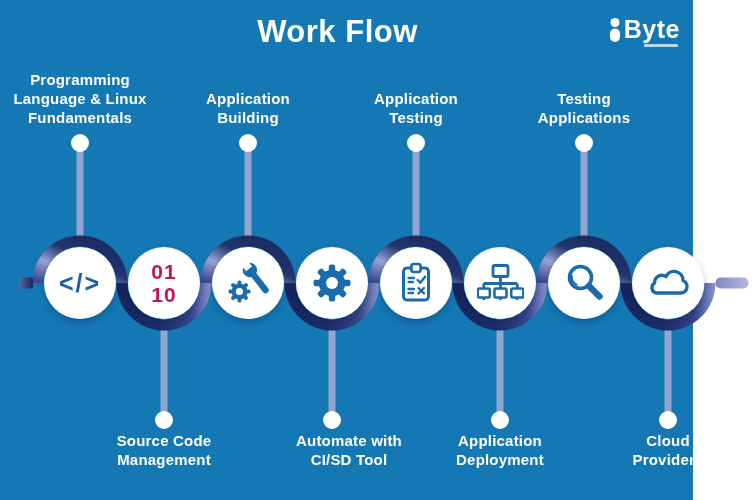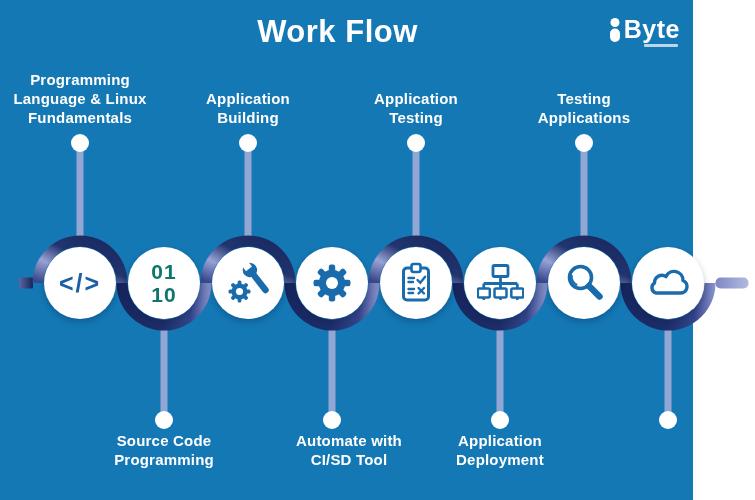--- a/index.html
+++ b/index.html
@@ -15,21 +15,21 @@
   .logo-tag{width:34px;height:3px;background:#fff;opacity:.7;margin-top:2px;margin-right:2px;border-radius:1px;}
 
   
   #ribbon{position:absolute;inset:0;z-index:1;}
 
   
   .circle{position:absolute;top:247px;width:72px;height:72px;border-radius:50%;background:#fff;
           display:flex;align-items:center;justify-content:center;z-index:2;
           box-shadow:0 3px 6px rgba(8,25,70,.28);}
   .code-glyph{color:#1b5fa6;font-size:25px;font-weight:700;letter-spacing:2px;}
-  .binary-glyph{color:#0f766e;font-size:21px;font-weight:700;letter-spacing:1px;
+  .binary-glyph{color:#be185d;font-size:21px;font-weight:700;letter-spacing:1px;
                 line-height:1.1;white-space:pre-line;text-align:center;}
 
   
   .step-label{position:absolute;width:170px;text-align:center;color:#fff;
               font-size:15px;font-weight:700;line-height:1.27;letter-spacing:.2px;
               white-space:pre-line;z-index:3;}
   .label-top{bottom:373px;}
   .label-bottom{top:431px;}
 </style>
 </head>
@@ -107,31 +107,33 @@
       <path d="M452.5 283 A47.5 47.5 0 0 0 547.5 283 L536.5 283 A36.5 36.5 0 0 1 463.5 283 Z" fill="url(#gBottom)"></path>
       <path d="M536.5 283 A47.5 47.5 0 0 1 631.5 283 L620.5 283 A36.5 36.5 0 0 0 547.5 283 Z" fill="url(#gTop)"></path>
       <path d="M620.5 283 A47.5 47.5 0 0 0 715.5 283 L704.5 283 A36.5 36.5 0 0 1 631.5 283 Z" fill="url(#gBottom)"></path>
     </g>
   </svg>
 
   <div class="step-label label-top" style="left:-5px">Programming
 Language &amp; Linux
 Fundamentals</div>
   <div class="step-label label-bottom" style="left:79px">Source Code
-Programming</div>
+Management</div>
   <div class="step-label label-top" style="left:163px">Application
 Building</div>
   <div class="step-label label-bottom" style="left:264px">Automate with
 CI/SD Tool</div>
   <div class="step-label label-top" style="left:331px">Application
 Testing</div>
   <div class="step-label label-bottom" style="left:415px">Application
 Deployment</div>
   <div class="step-label label-top" style="left:499px">Testing
 Applications</div>
+  <div class="step-label label-bottom" style="left:583px">Cloud
+Providers</div>
 
   <div class="circle" style="left:44px">
     <span class="code-glyph">&lt;/&gt;</span>
   </div>
 
   <div class="circle" style="left:128px">
     <span class="binary-glyph">01
 10</span>
   </div>
 

